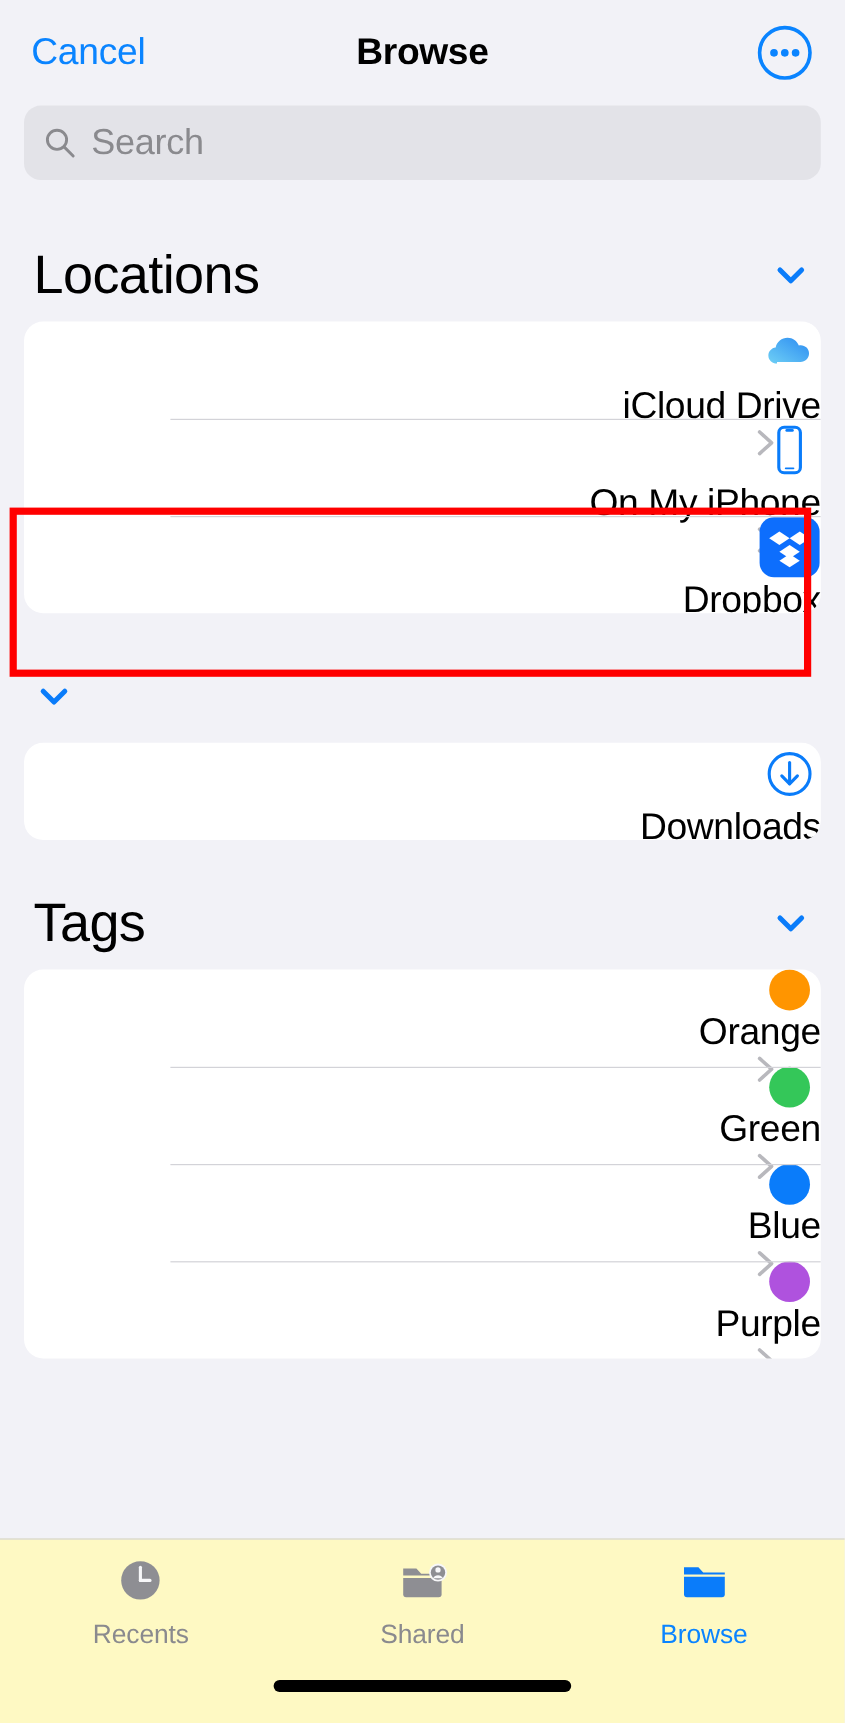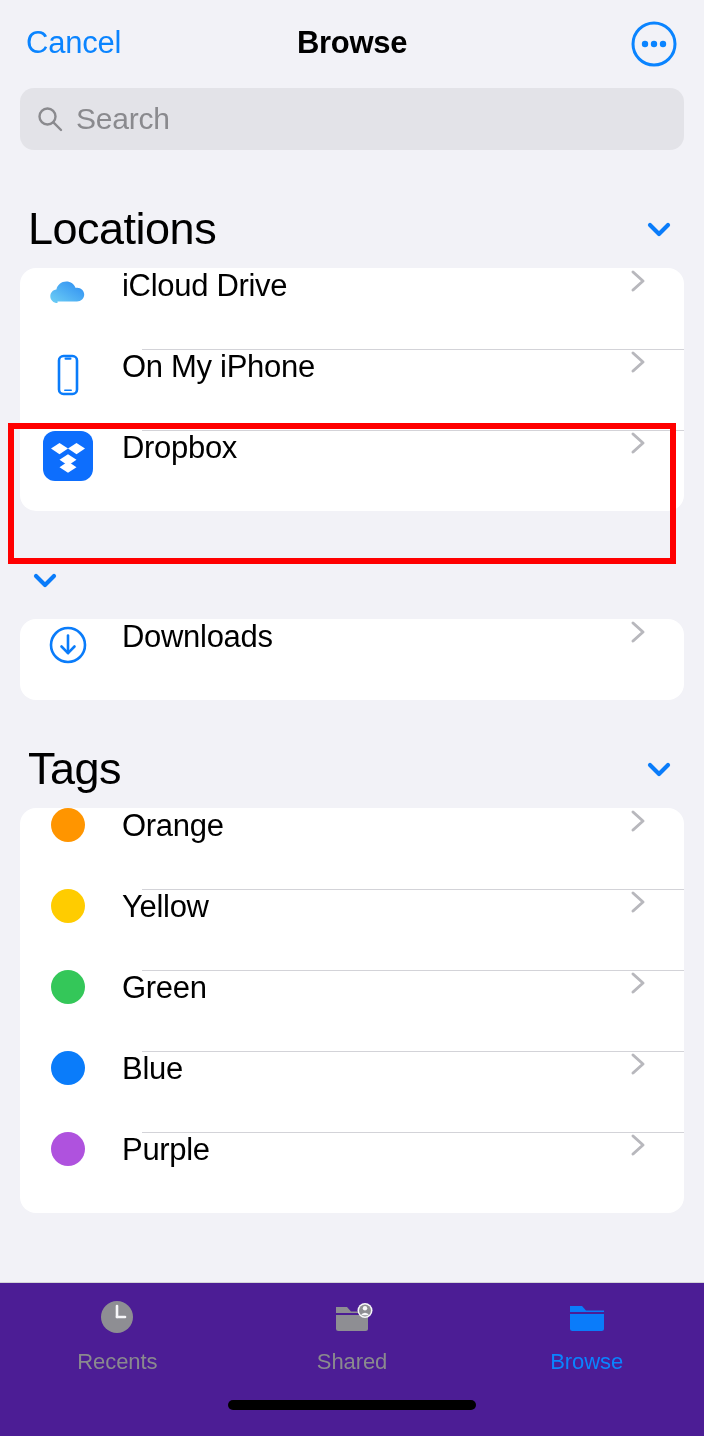--- a/index.html
+++ b/index.html
@@ -100,25 +100,26 @@
 
   .card {
     margin: 16px 20px 0 20px;
     background: #ffffff;
     border-radius: 16px;
     overflow: hidden;
   }
 
   .row {
     display: flex;
-    align-items: flex-start;
+    align-items: flex-end;
     height: 81px;
     position: relative;
     padding-left: 22px;
     cursor: pointer;
+    flex-direction: column;
   }
   .row-icon {
     width: 52px;
     height: 52px;
     flex: 0 0 auto;
     display: flex;
     align-items: center;
     justify-content: center;
   }
   .row-label {
@@ -181,21 +182,21 @@
     width: 668px;
     height: 141px;
   }
 
   
   .tabbar {
     position: absolute;
     left: 0; right: 0;
     bottom: 0;
     height: 154px;
-    background: #4c1d95;
+    background: #fef9c3;
     border-top: 1px solid #d3d3d8;
     display: flex;
     align-items: flex-start;
     padding-top: 14px;
   }
   .tab {
     flex: 1 1 0;
     display: flex;
     flex-direction: column;
     align-items: center;
@@ -363,31 +364,20 @@
         <span class="tag-dot" style="background:#ff9500;"></span>
       </span>
       <span class="row-label">Orange</span>
       <span class="row-chevron">
         <svg viewBox="0 0 26 26" width="26" height="26">
             <polyline points="9,4 19,13 9,22" fill="none" stroke="#b8b8bd" stroke-width="3" stroke-linecap="round" stroke-linejoin="round"></polyline>
           </svg>
       </span>
     </div>
 
-    <div class="row">
-      <span class="tag-dot-wrap">
-        <span class="tag-dot" style="background:#ffcc00;"></span>
-      </span>
-      <span class="row-label">Yellow</span>
-      <span class="row-chevron">
-        <svg viewBox="0 0 26 26" width="26" height="26">
-            <polyline points="9,4 19,13 9,22" fill="none" stroke="#b8b8bd" stroke-width="3" stroke-linecap="round" stroke-linejoin="round"></polyline>
-          </svg>
-      </span>
-    </div>
 
     <div class="row">
       <span class="tag-dot-wrap">
         <span class="tag-dot" style="background:#34c759;"></span>
       </span>
       <span class="row-label">Green</span>
       <span class="row-chevron">
         <svg viewBox="0 0 26 26" width="26" height="26">
             <polyline points="9,4 19,13 9,22" fill="none" stroke="#b8b8bd" stroke-width="3" stroke-linecap="round" stroke-linejoin="round"></polyline>
           </svg>

